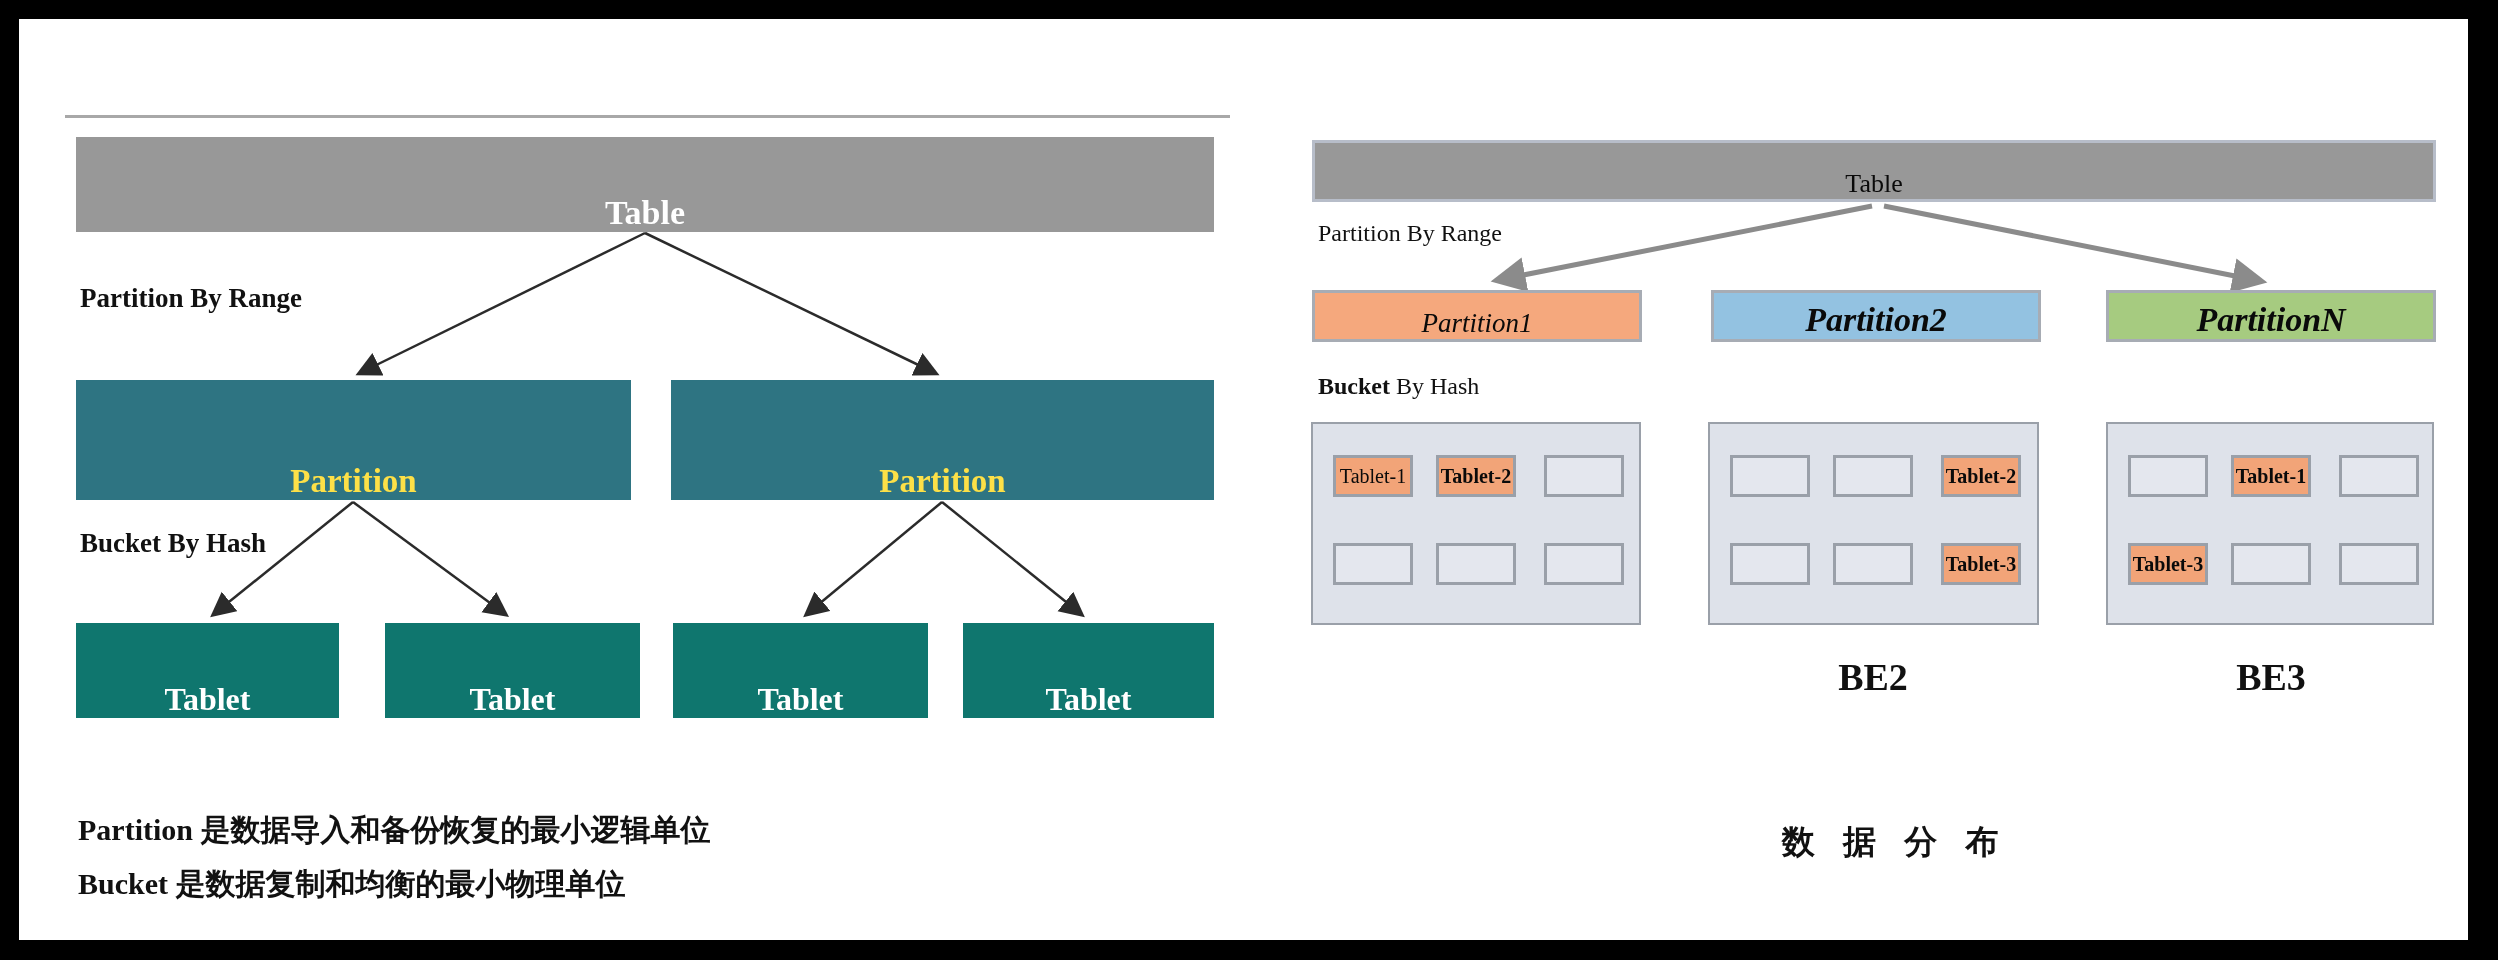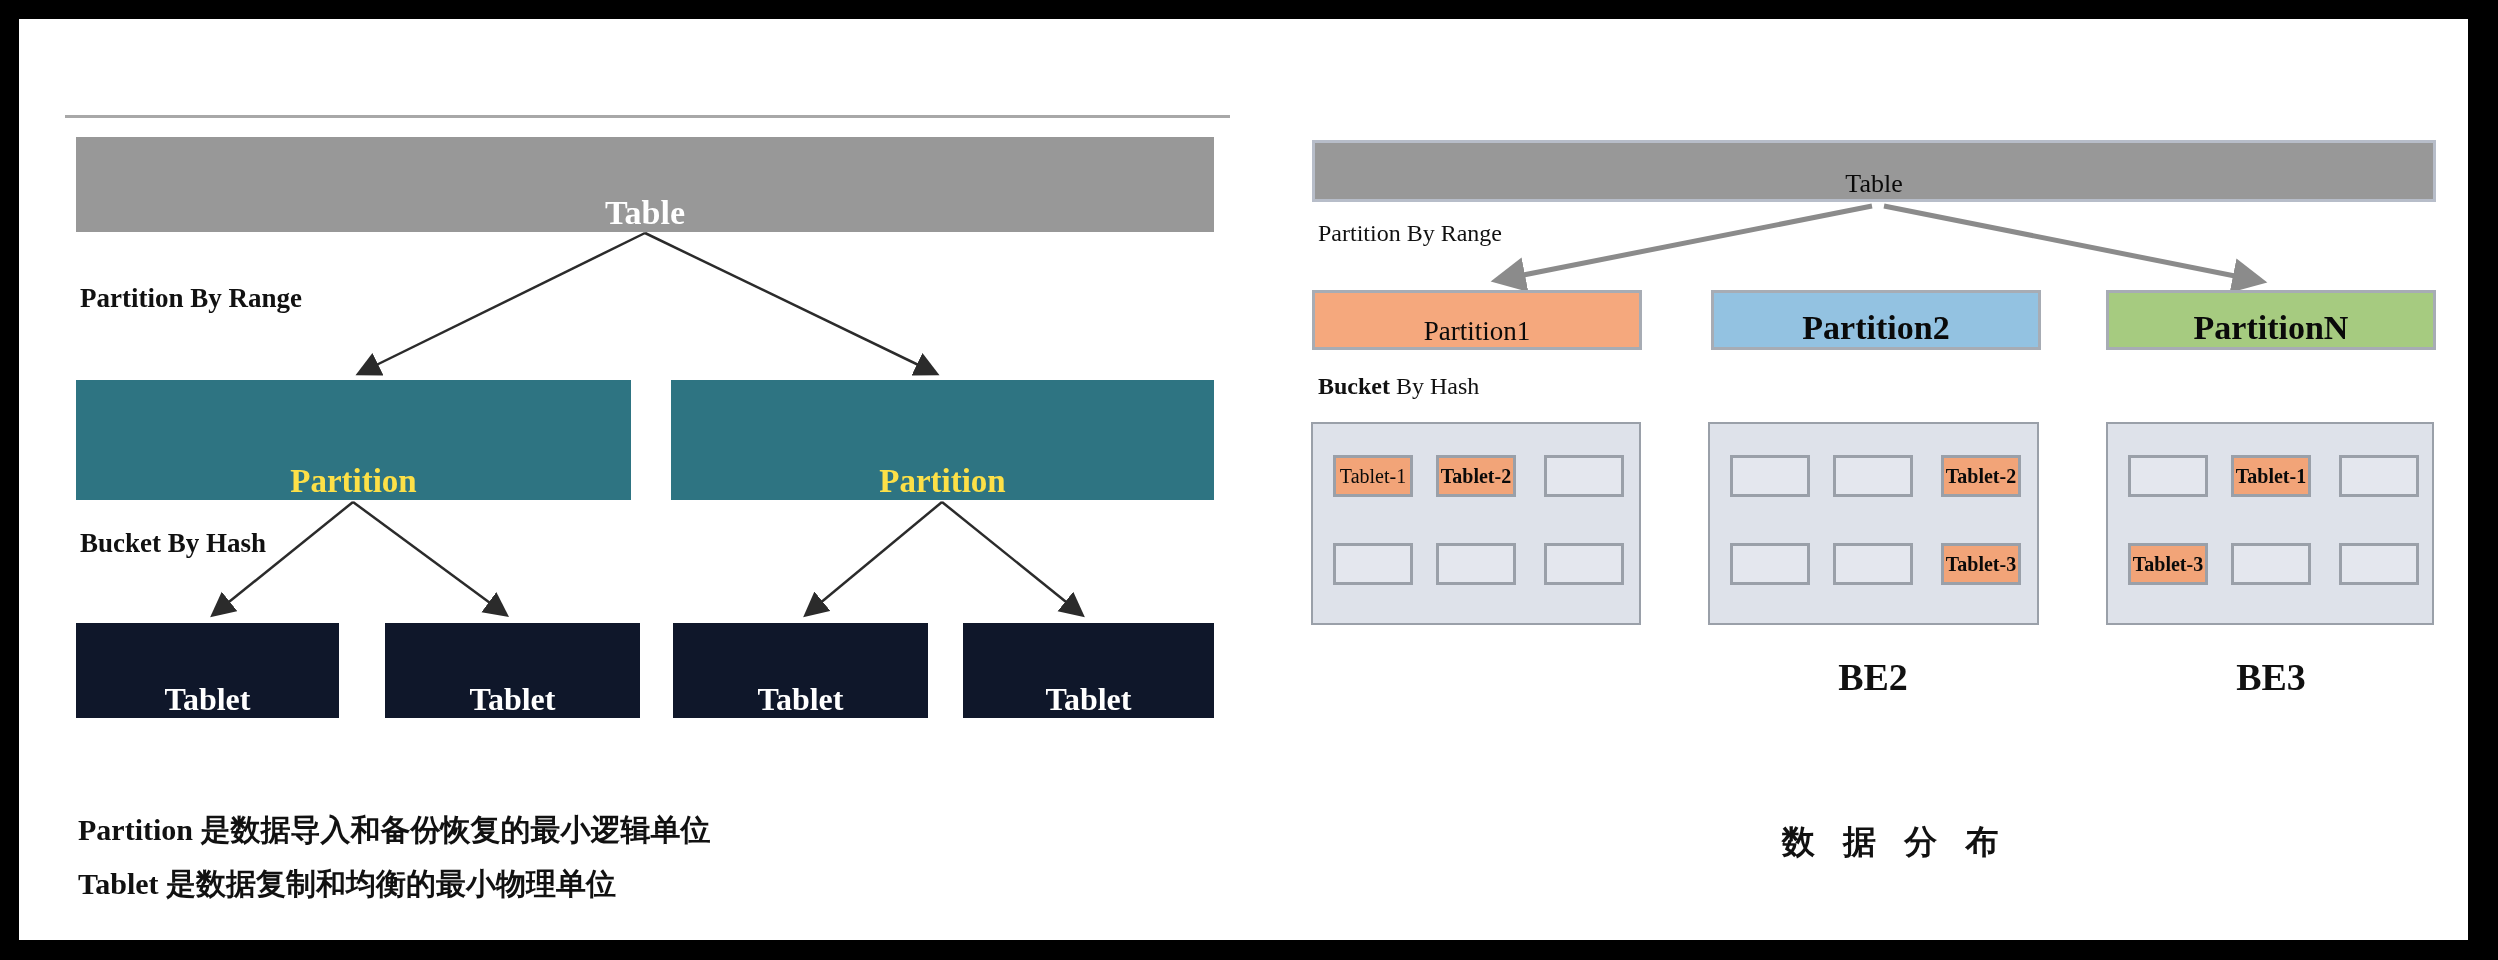--- a/index.html
+++ b/index.html
@@ -40,21 +40,21 @@
   }
   .l-part {
     top: 380px; height: 120px;
     background: #2E7482; color: #fde047;
     font-size: 33px; font-weight: bold;
   }
   .l-part.p1 { left: 76px;  width: 555px; }
   .l-part.p2 { left: 671px; width: 543px; }
   .l-tab {
     top: 623px; height: 95px;
-    background: #0f172a; color: #fff;
+    background: #0f766e; color: #fff;
     font-size: 32px; font-weight: bold;
   }
   .l-tab.t1 { left: 76px;  width: 263px; }
   .l-tab.t2 { left: 385px; width: 255px; }
   .l-tab.t3 { left: 673px; width: 255px; }
   .l-tab.t4 { left: 963px; width: 251px; }
   .side-label {
     position: absolute;
     font-weight: bold;
     font-size: 27px;
@@ -73,23 +73,24 @@
     background: #989898;
     border: 3px solid #b7bdc9;
     font-size: 26px; color: #0a0a0a;
   }
   .r-label {
     position: absolute;
     font-size: 24px;
     white-space: nowrap;
   }
   .r-part {
-    top: 290px; height: 60px; width: 330px;
+    top: 290px; height: 52px; width: 330px;
     border: 3px solid #a7acb4;
     color: #0a0a0a;
+    font-style: italic;
   }
   .r-part.p1 { left: 1312px; background: #F5A87D; font-size: 27px; }
   .r-part.p2 { left: 1711px; background: #93C2E1; font-size: 34px; font-weight: bold; }
   .r-part.pn { left: 2106px; background: #A6CB80; font-size: 34px; font-weight: bold; }
   .be-box {
     position: absolute;
     top: 422px; height: 203px;
     background: #DEE2EA;
     border: 2px solid #9aa0a9;
   }
@@ -188,21 +189,21 @@
     <span>Tablet</span>
   </div>
   <div class="box l-tab t3">
     <span>Tablet</span>
   </div>
   <div class="box l-tab t4">
     <span>Tablet</span>
   </div>
 
   <div class="note-line" style="top:810px;">Partition 是数据导入和备份恢复的最小逻辑单位</div>
-  <div class="note-line" style="top:864px;">Tablet 是数据复制和均衡的最小物理单位</div>
+  <div class="note-line" style="top:864px;">Bucket 是数据复制和均衡的最小物理单位</div>
 
   <div class="box r-table">
     <span>Table</span>
   </div>
 
   <div class="r-label" style="left:1318px; top:220px;">Partition By Range</div>
 
   <div class="box r-part p1">
     <span>Partition1</span>
   </div>

